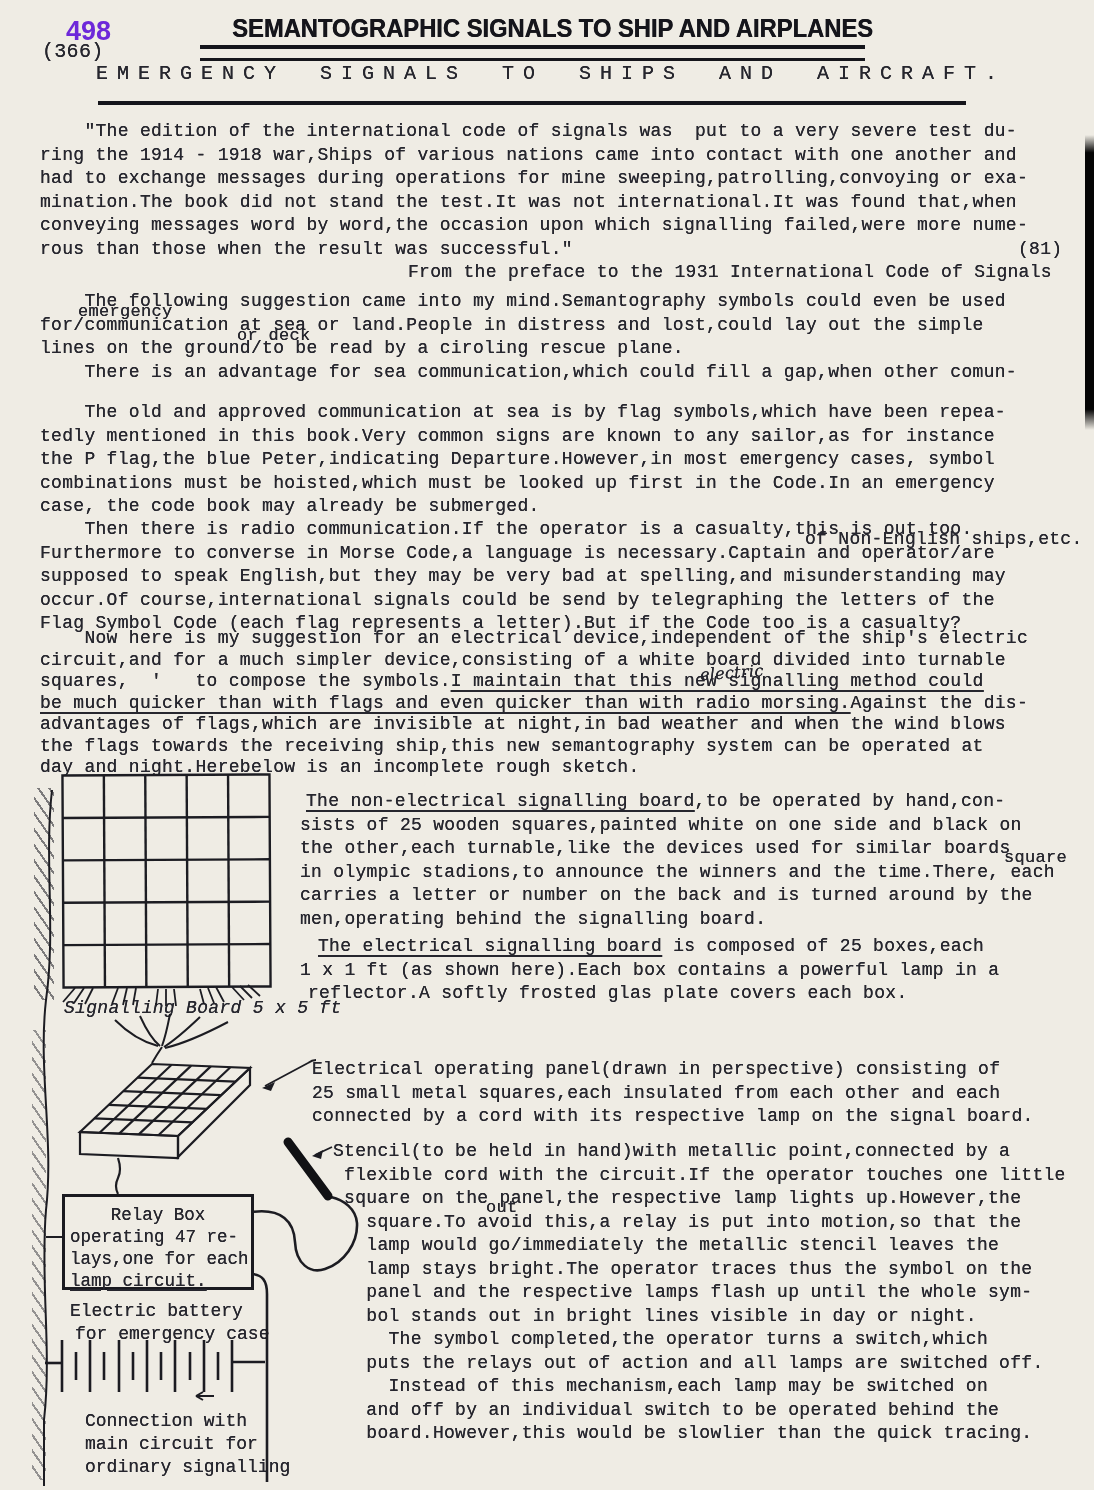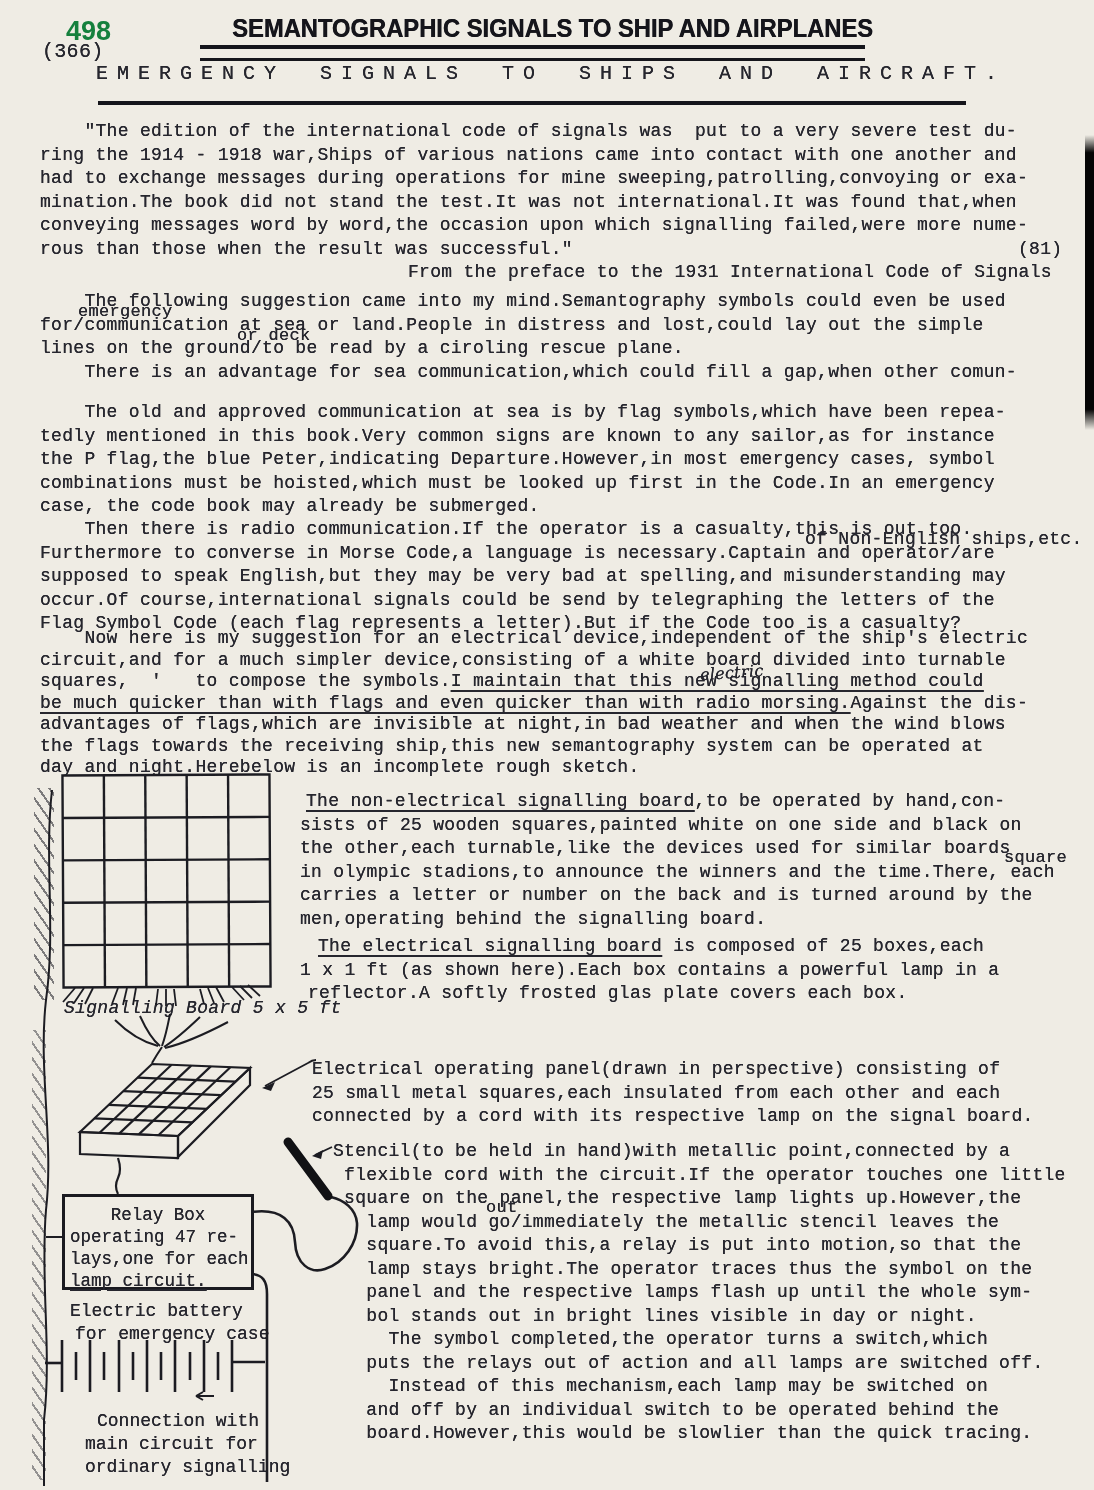--- a/index.html
+++ b/index.html
@@ -4,21 +4,21 @@
 <style>
   html,body{margin:0;padding:0;}
   body{width:1094px;height:1490px;position:relative;background:#efece4;overflow:hidden;
        font-family:"Liberation Mono","DejaVu Sans Mono",monospace;color:#26262e;}
   .abs{position:absolute;}
   .line{white-space:pre;font-size:18px;letter-spacing:.3px;line-height:23.5px;text-shadow:0 0 .4px currentColor;}
   .para .line{display:block;}
   .u{text-decoration:underline;text-decoration-thickness:2px;text-underline-offset:4px;}
   .ins{position:absolute;white-space:pre;font-size:17px;letter-spacing:.3px;text-shadow:0 0 .4px currentColor;}
   .cursive{font-family:"DejaVu Serif","Liberation Serif",serif;font-style:italic;font-size:16px;transform:rotate(-4deg);}
-  .pg-num{font-family:"Liberation Sans","DejaVu Sans",sans-serif;font-weight:bold;font-size:27px;color:#15803d;}
+  .pg-num{font-family:"Liberation Sans","DejaVu Sans",sans-serif;font-weight:bold;font-size:27px;color:#6d28d9;}
   .pg-alt{font-size:20px;}
   .title{font-family:"Liberation Sans","DejaVu Sans",sans-serif;font-weight:bold;font-size:25px;color:#15151b;
          transform:scaleX(.95);transform-origin:left;white-space:pre;text-shadow:.5px 0 0 #15151b;}
   .dbl-rule{height:9px;border-top:4px solid #15151b;border-bottom:3px solid #15151b;}
   .rule{background:#15151b;height:4px;}
   .heading{font-size:20px;letter-spacing:9px;word-spacing:14px;white-space:pre;text-shadow:0 0 .5px currentColor;}
   .caption{font-size:18px;letter-spacing:.3px;white-space:pre;text-shadow:0 0 .4px currentColor;font-style:italic;}
   .relaybox{border:3px solid #1a1a20;width:186px;height:90px;}
   .relaybox .bl{white-space:pre;font-size:17.5px;line-height:22px;text-shadow:0 0 .4px currentColor;}
   .bl1{text-align:center;padding-top:7px;}
@@ -110,43 +110,43 @@
 <div class="abs para" style="left:312px;top:1058px;">
   <div class="line">Electrical operating panel(drawn in perspective) consisting of</div>
   <div class="line">25 small metal squares,each insulated from each other and each</div>
   <div class="line">connected by a cord with its respective lamp on the signal board.</div>
 </div>
 
 <div class="abs para" style="left:333px;top:1140px;">
   <div class="line">Stencil(to be held in hand)with metallic point,connected by a</div>
   <div class="line"> flexible cord with the circuit.If the operator touches one little</div>
   <div class="line"> square on the panel,the respective lamp lights up.However,the</div>
+  <div class="line">   square.To avoid this,a relay is put into motion,so that the</div>
   <div class="line">   lamp would go/immediately the metallic stencil leaves the</div>
-  <div class="line">   square.To avoid this,a relay is put into motion,so that the</div>
   <div class="line">   lamp stays bright.The operator traces thus the symbol on the</div>
   <div class="line">   panel and the respective lamps flash up until the whole sym-</div>
   <div class="line">   bol stands out in bright lines visible in day or night.</div>
   <div class="line">     The symbol completed,the operator turns a switch,which</div>
   <div class="line">   puts the relays out of action and all lamps are switched off.</div>
   <div class="line">     Instead of this mechanism,each lamp may be switched on</div>
   <div class="line">   and off by an individual switch to be operated behind the</div>
   <div class="line">   board.However,this would be slowlier than the quick tracing.</div>
 </div>
 <div class="ins" style="left:486px;top:1198px;">out</div>
 
 <div class="abs relaybox" style="left:62px;top:1194px;">
   <div class="bl bl1">Relay Box</div>
   <div class="bl bl2">operating 47 re-</div>
   <div class="bl bl3">lays,one for each</div>
   <div class="bl bl4">lamp circuit.</div>
 </div>
 
 <div class="abs lbl" style="left:70px;top:1300px;">Electric battery</div>
 <div class="abs lbl" style="left:75px;top:1323px;">for emergency case</div>
-<div class="abs lbl" style="left:85px;top:1410px;margin-left:12px;">Connection with</div>
+<div class="abs lbl" style="left:85px;top:1410px;">Connection with</div>
 <div class="abs lbl" style="left:85px;top:1433px;">main circuit for</div>
 <div class="abs lbl" style="left:85px;top:1456px;">ordinary signalling</div>
 
 <div class="abs hatch-strip" style="left:34px;top:788px;width:20px;height:212px;"></div>
 <div class="abs hatch-strip" style="left:32px;top:1030px;width:14px;height:450px;opacity:.8;"></div>
 
 <svg width="1094" height="1490" viewBox="0 0 1094 1490">
 
   <g class="sk" stroke-width="2.4" transform="rotate(-0.3 166 880)">
     <rect x="63" y="775" width="207" height="212"></rect>

